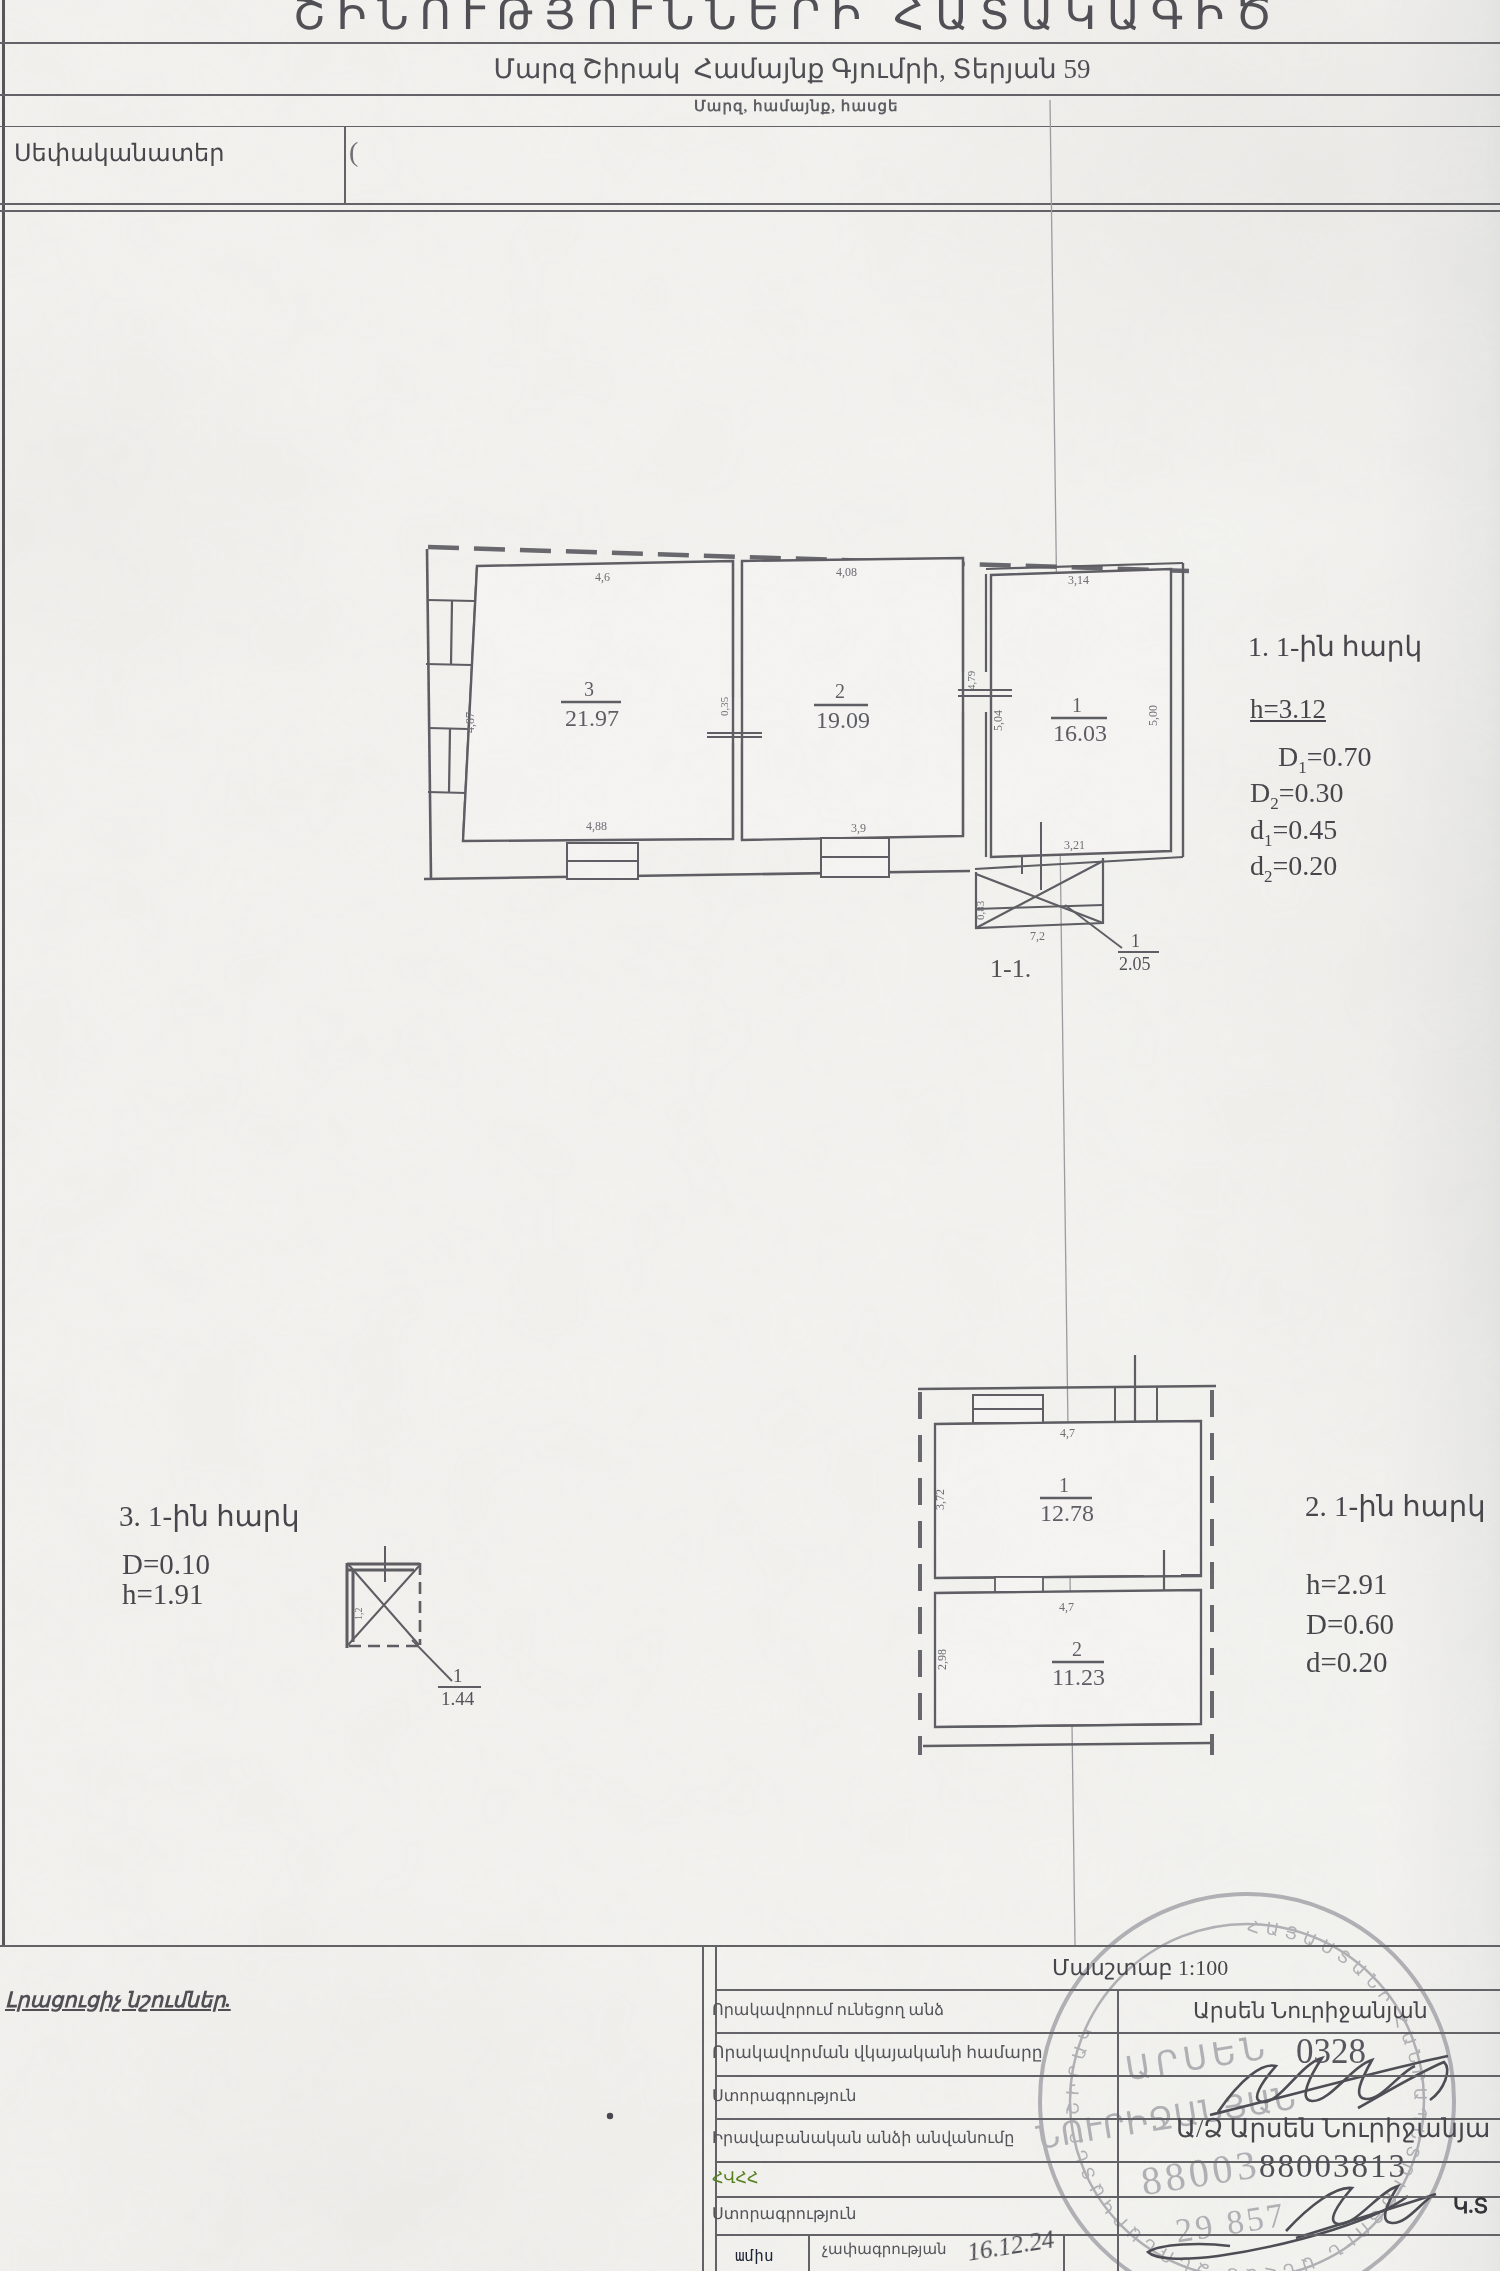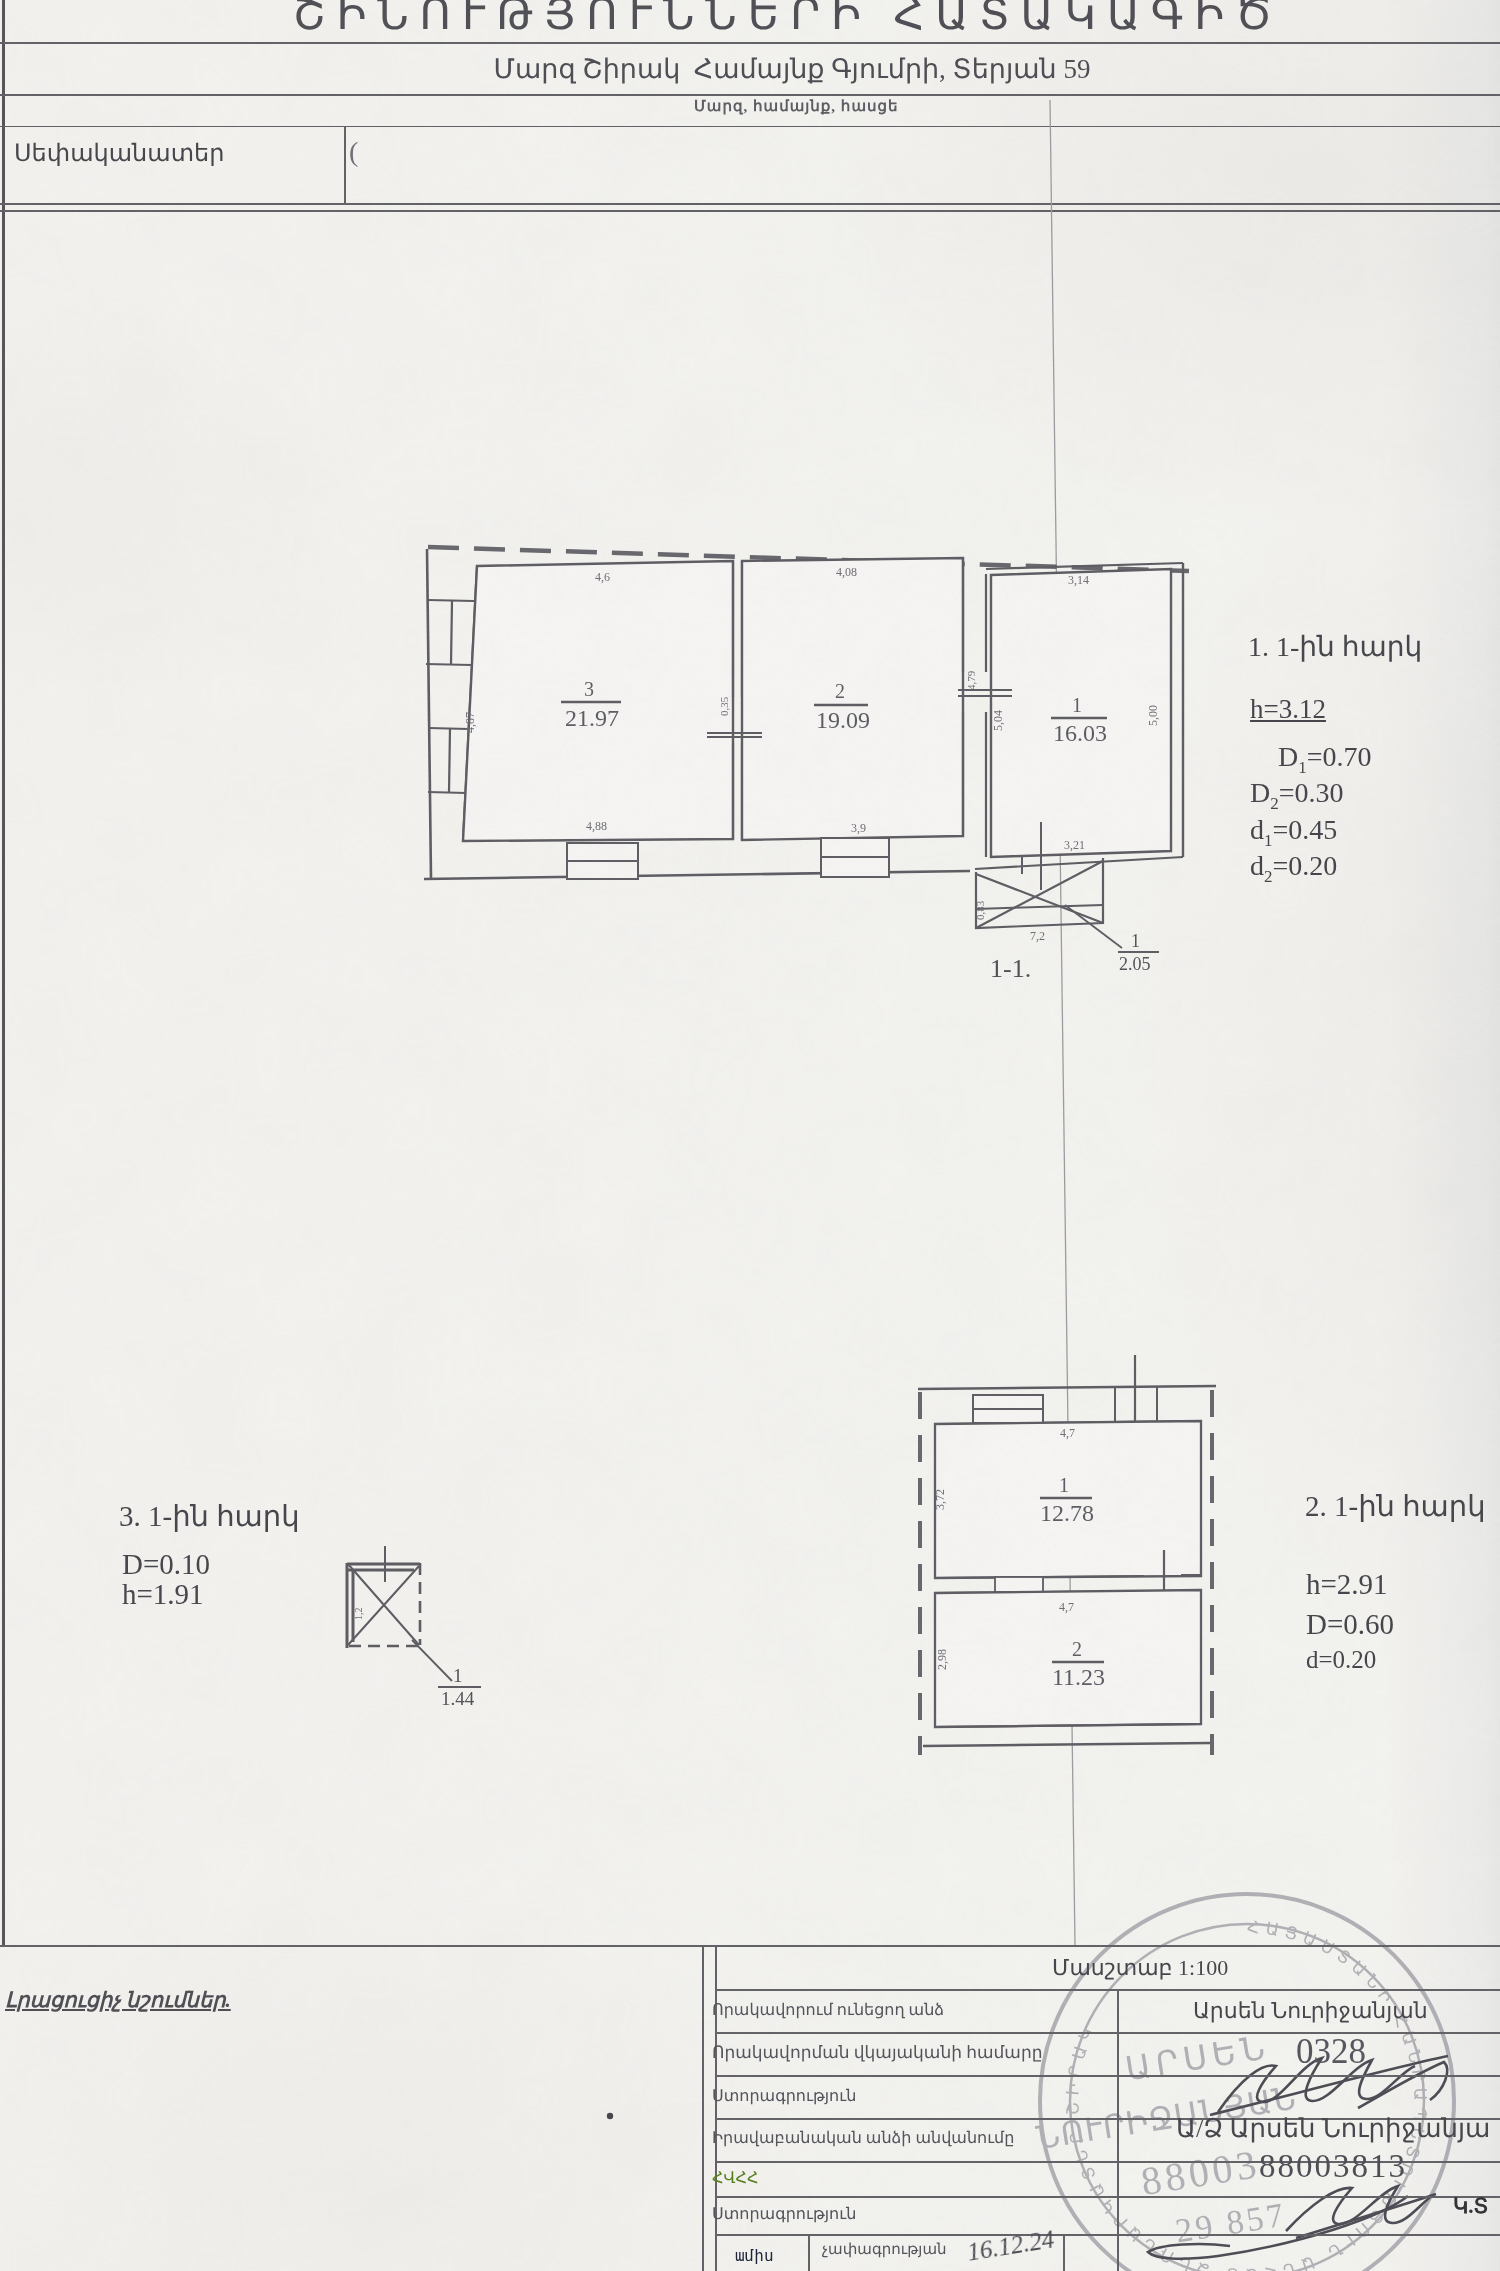--- a/index.html
+++ b/index.html
@@ -271,21 +271,21 @@
 <div class="txt" style="left:1250px;top:814px;font-size:28px;">d<sub style="font-size:17px;">1</sub>=0.45</div>
 <div class="txt" style="left:1250px;top:850px;font-size:28px;">d<sub style="font-size:17px;">2</sub>=0.20</div>
 
 <div class="txt" style="left:119px;top:1499px;font-size:29px;">3. 1-ին հարկ</div>
 <div class="txt" style="left:122px;top:1578px;font-size:29px;">h=1.91</div>
 <div class="txt" style="left:122px;top:1548px;font-size:29px;">D=0.10</div>
 
 <div class="txt" style="left:1305px;top:1489px;font-size:29px;">2. 1-ին հարկ</div>
 <div class="txt" style="left:1306px;top:1568px;font-size:29px;">h=2.91</div>
 <div class="txt" style="left:1306px;top:1608px;font-size:29px;">D=0.60</div>
-<div class="txt" style="left:1306px;top:1646px;font-size:25px;">d=0.20</div>
+<div class="txt" style="left:1306px;top:1646px;font-size:29px;">d=0.20</div>
 
 <div class="hline" style="left:0;top:1945px;width:1500px;"></div>
 
 <div class="txt" style="left:5px;top:1988px;font-size:21px;font-style:italic;font-weight:bold;text-decoration:underline;color:#45454b;">Լրացուցիչ նշումներ.</div>
 
 <div class="vline" style="left:702px;top:1946px;height:325px;"></div>
 <div class="vline" style="left:715px;top:1946px;height:325px;"></div>
 
 <div class="hline" style="left:715px;top:1989px;width:785px;"></div>
 <div class="hline" style="left:715px;top:2032px;width:785px;"></div>

